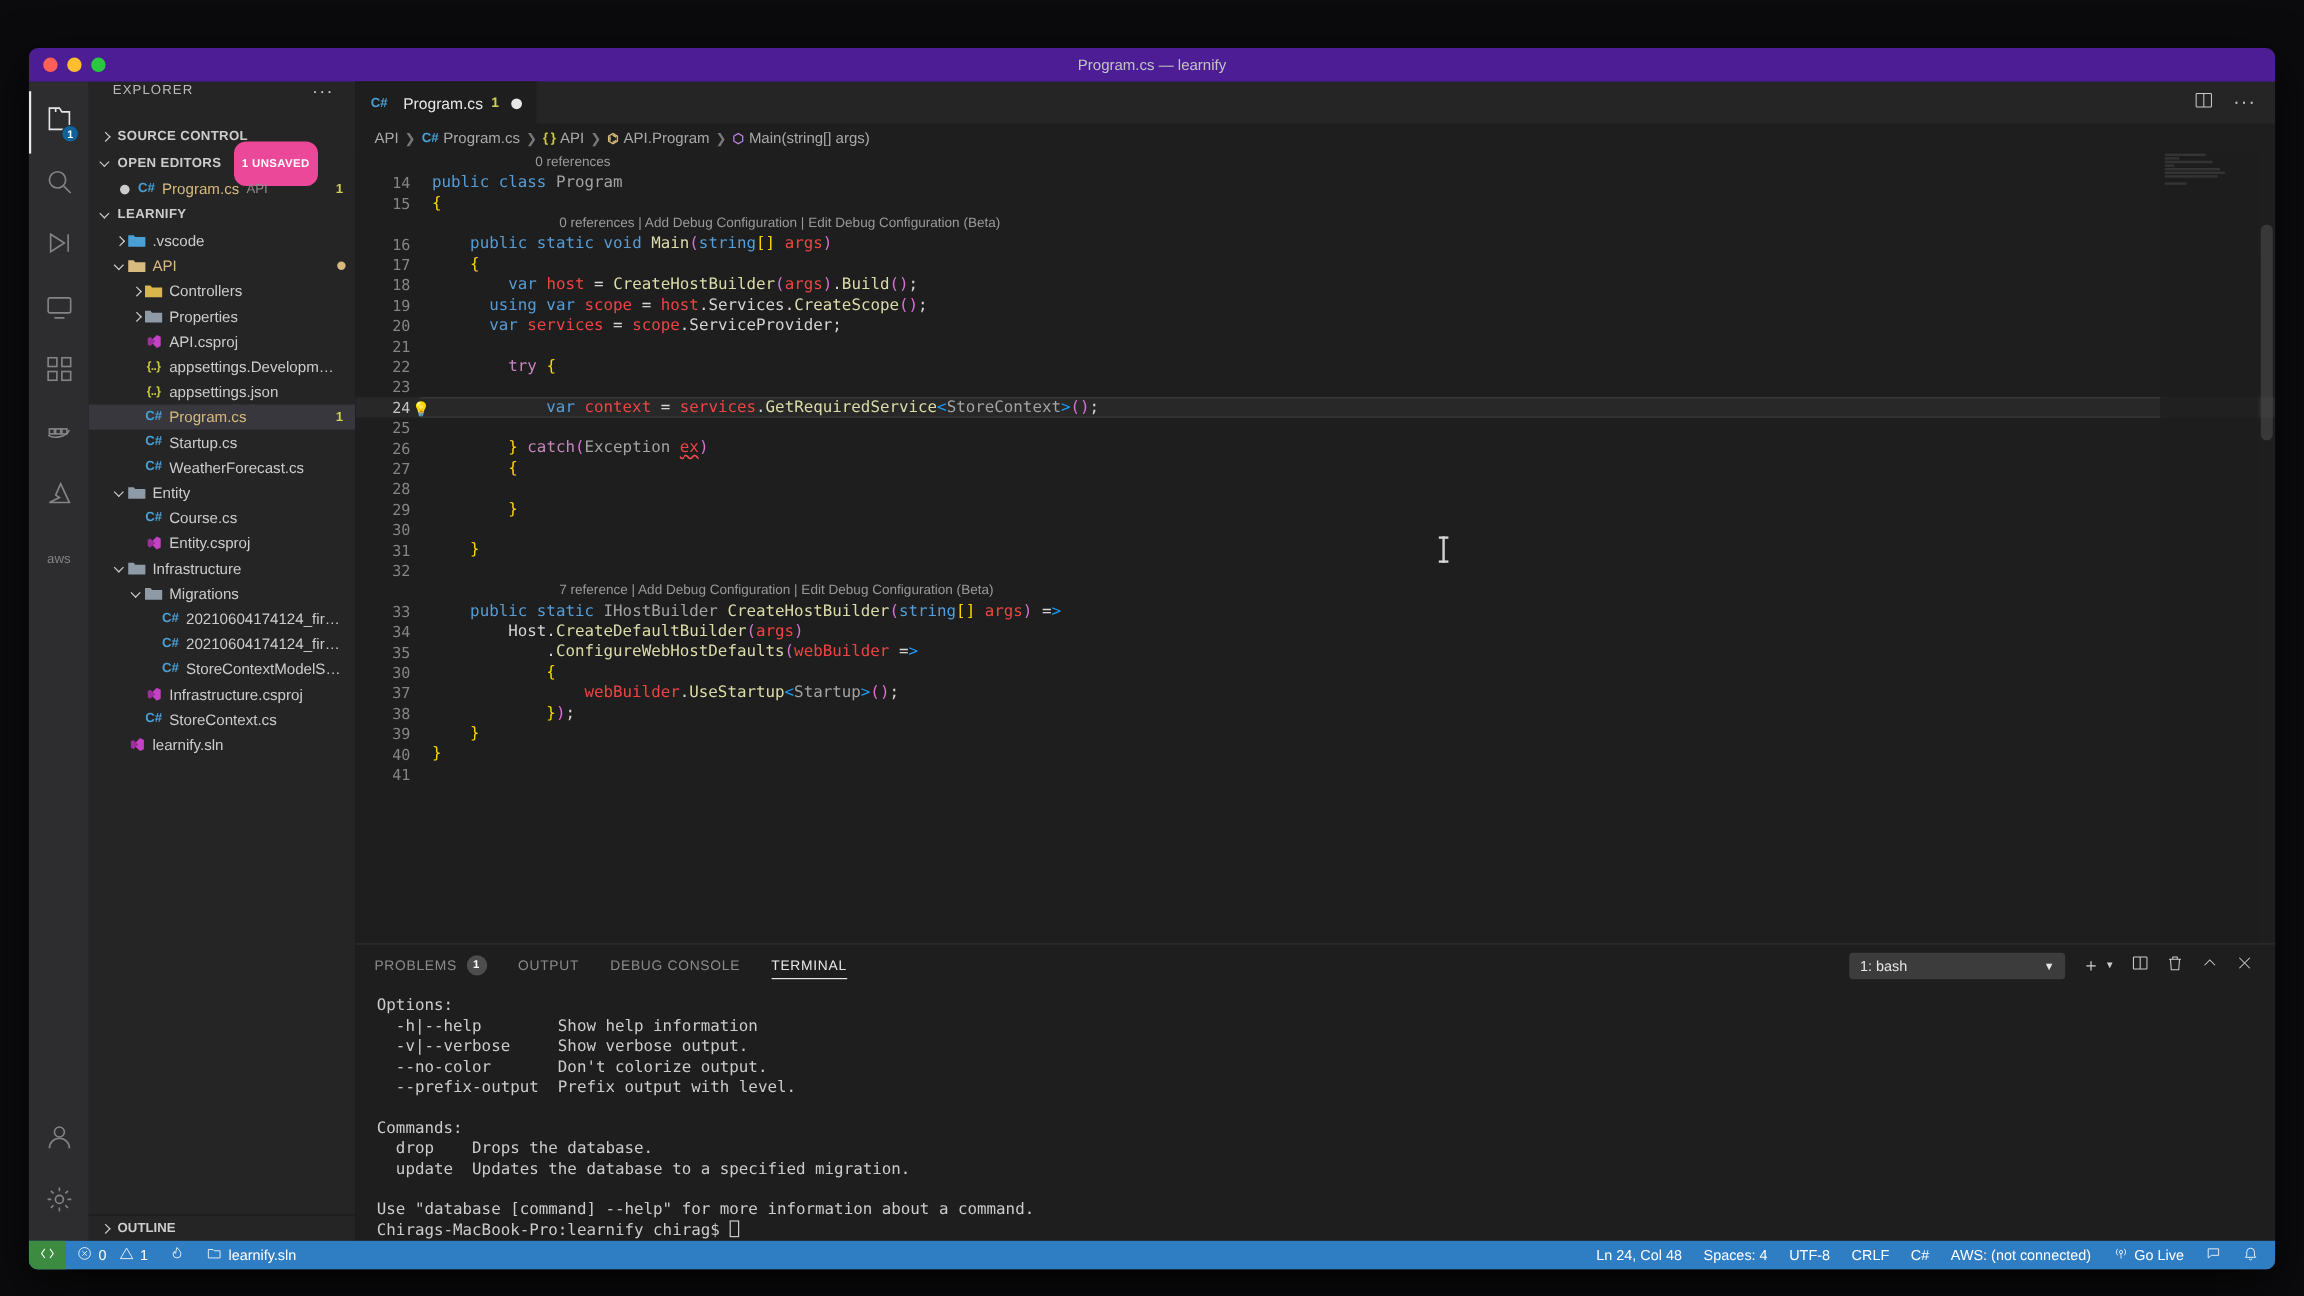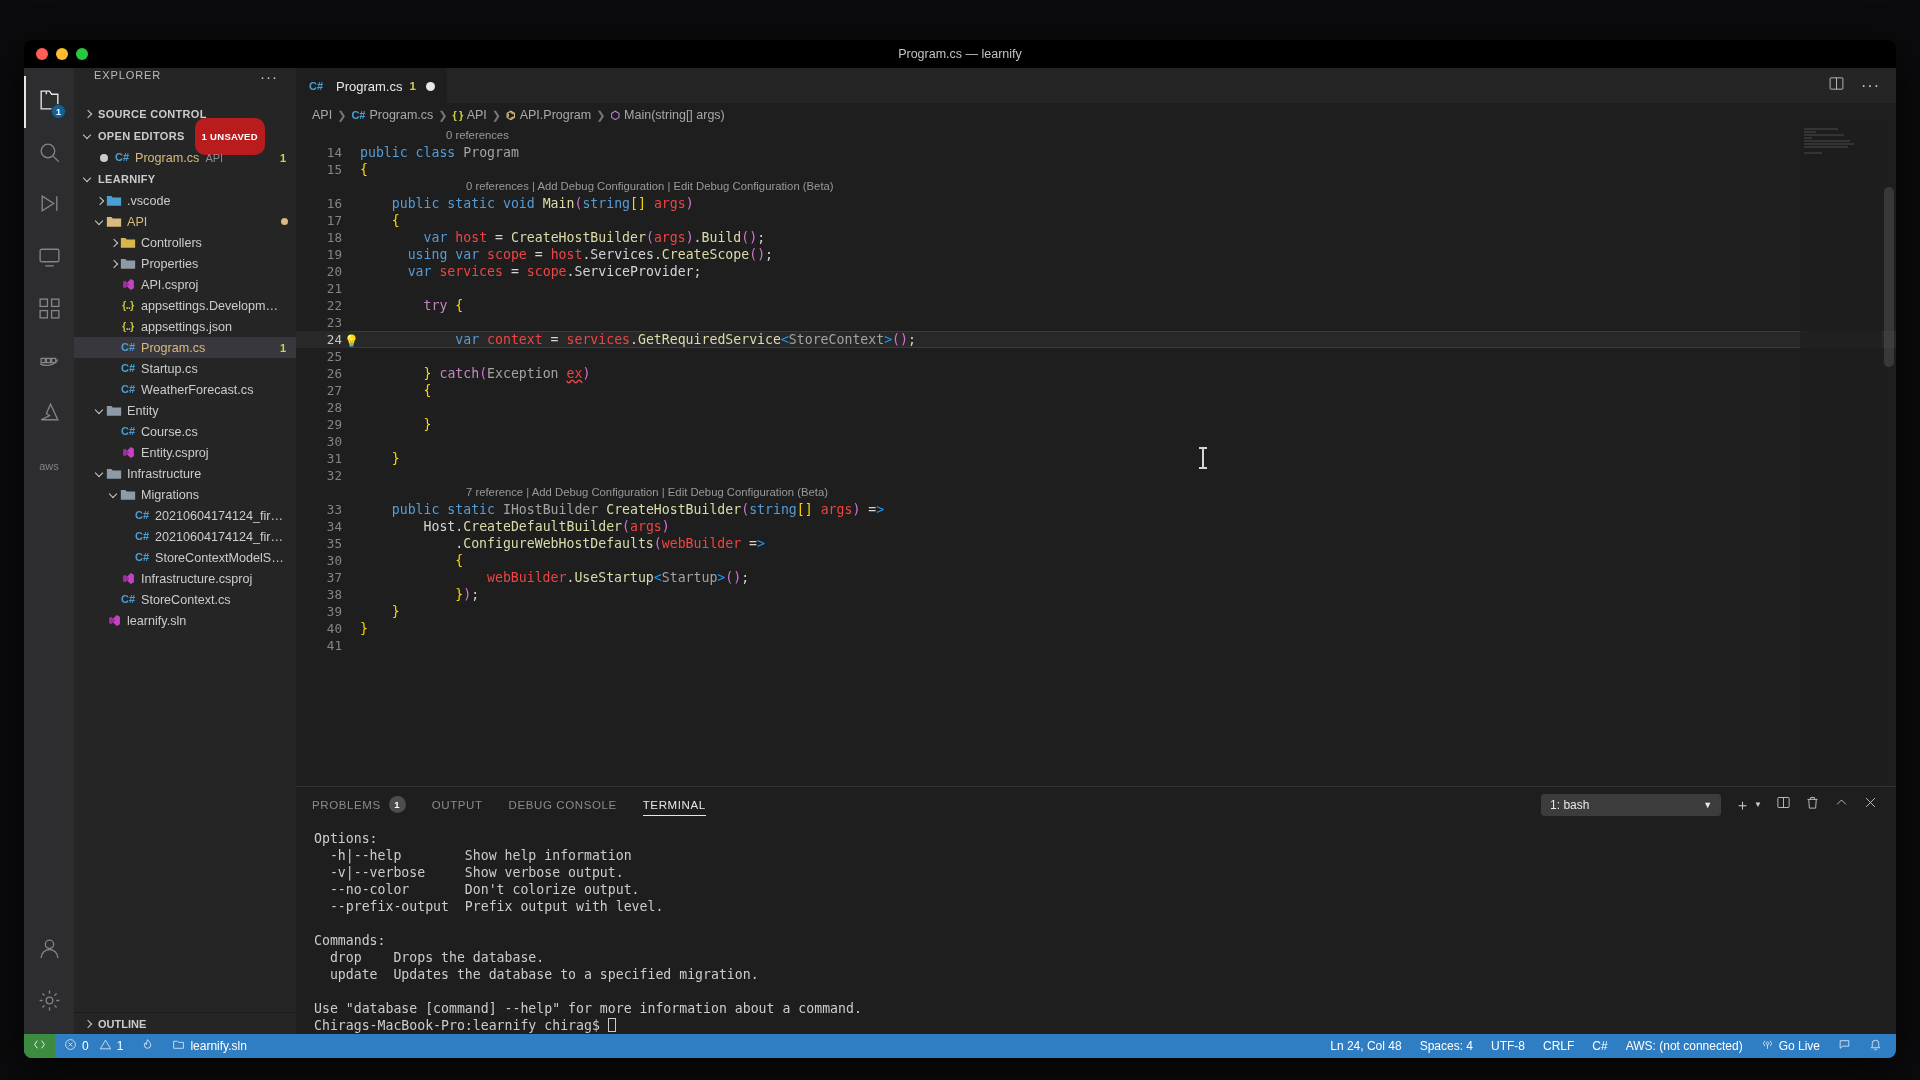--- a/index.html
+++ b/index.html
@@ -12,21 +12,21 @@
 
   
   .window {
     position:absolute; left:24px; top:40px; width:1872px; height:1018px;
     background:#1e1e1e; border-radius:8px; overflow:hidden;
     box-shadow:0 12px 40px rgba(0,0,0,.7);
     display:flex; flex-direction:column;
   }
   
   .titlebar {
-    height:28px; background:#000000; flex:0 0 28px;
+    height:28px; background:#4c1d95; flex:0 0 28px;
     display:flex; align-items:center; position:relative;
   }
   .traffic { display:flex; gap:8px; padding-left:12px; }
   .dot { width:12px; height:12px; border-radius:50%; }
   .dot.r{background:#ff5f57;} .dot.y{background:#febc2e;} .dot.g{background:#28c840;}
   .win-title {
     position:absolute; left:0; right:0; text-align:center;
     font-size:12.5px; color:#c3c3c3; pointer-events:none;
   }
 
@@ -74,21 +74,21 @@
     letter-spacing:.3px;
   }
   .chev { width:12px; height:12px; display:inline-block; position:relative; flex:0 0 12px; }
   .chev:before {
     content:""; position:absolute; left:3px; top:3px;
     width:5px; height:5px; border-right:1.3px solid #cccccc; border-bottom:1.3px solid #cccccc;
     transform:rotate(-45deg);
   }
   .chev.down:before { transform:rotate(45deg); left:2px; top:2px; }
   .unsaved-pill {
-    background:#b91c1c; color:#ffffff; font-size:9.5px; font-weight:bold;
+    background:#ec4899; color:#ffffff; font-size:9.5px; font-weight:bold;
     border-radius:10px; padding:13px 7px; margin-left:6px; letter-spacing:.3px;
   }
 
   .tree-row {
     height:21px; display:flex; align-items:center; font-size:12.6px;
     color:#cccccc; white-space:nowrap; position:relative; padding-right:6px;
   }
   .tree-row.sel { background:#37373d; }
   .tree-row .lbl { overflow:hidden; text-overflow:ellipsis; }
   .tree-row .lbl.mod { color:#d7ba7d; }

